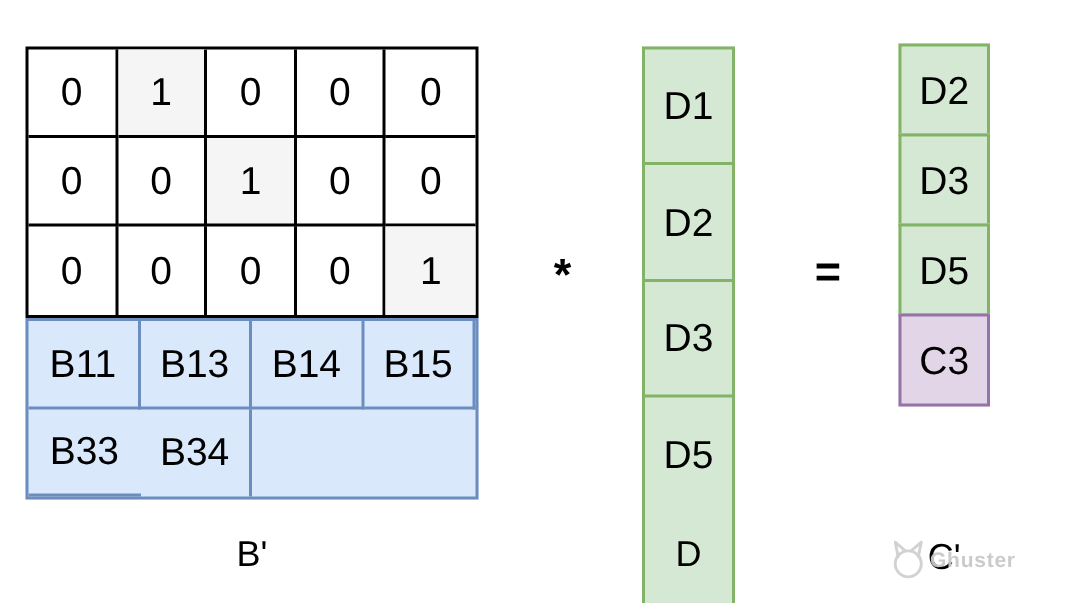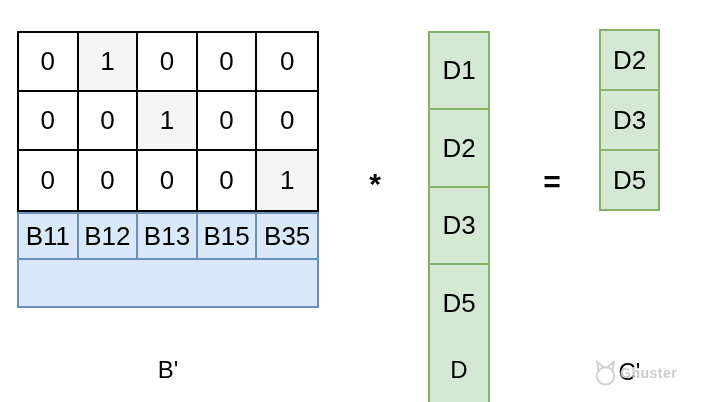--- a/index.html
+++ b/index.html
@@ -17,23 +17,23 @@
     left:17px;top:31px;width:302px;height:181px;
     border:2px solid var(--ink,#000);background:#fff;
     display:grid;grid-template-columns:repeat(5,1fr);grid-template-rows:repeat(3,1fr);
   }
   .identity .cell{border-right:2px solid var(--ink,#000);border-bottom:2px solid var(--ink,#000);}
   .identity .cell:nth-child(5n){border-right:0;}
   .identity .cell:nth-child(n+11){border-bottom:0;}
   .cell.hl{background:var(--highlight-gray,#f5f5f5);}
   
   .bgrid{
-    left:17px;top:212px;width:302px;height:96px;
+    left:17px;top:212px;width:302px;height:121px;
     border:2px solid var(--blue-border,#6c8ebf);background:var(--blue-fill,#dae8fc);
-    display:grid;grid-template-columns:repeat(5,1fr);grid-template-rows:repeat(2,1fr);
+    display:grid;grid-template-columns:repeat(4,1fr);grid-template-rows:repeat(2,1fr);
   }
   .bgrid .cell{border-right:2px solid var(--blue-border,#6c8ebf);border-bottom:2px solid var(--blue-border,#6c8ebf);}
   .bgrid .cell:nth-child(5n){border-right:0;}
   .bgrid .cell:nth-child(n+6){border-bottom:0;}
   
   .dvec{
     left:428px;top:31px;width:62px;height:391px;
     border:2px solid var(--green-border,#82b366);background:var(--green-fill,#d5e8d4);
     display:grid;grid-template-rows:repeat(5,1fr);
   }
@@ -81,41 +81,43 @@
       <div class="cell">0</div>
       <div class="cell">0</div>
       <div class="cell">0</div>
       <div class="cell">0</div>
       <div class="cell">0</div>
       <div class="cell">0</div>
       <div class="cell hl">1</div>
     </div>
   <div class="grid bgrid">
       <div class="cell">B11</div>
-      <div class="cell">B12</div>
       <div class="cell">B13</div>
+      <div class="cell">B14</div>
       <div class="cell">B15</div>
-      <div class="cell">B35</div>
+      <div class="cell">B33</div>
+      <div class="cell">B34</div>
     </div>
 
   <div class="op" id="op-mul">*</div>
 
   <div class="vec dvec">
       <div class="cell">D1</div>
       <div class="cell">D2</div>
       <div class="cell">D3</div>
       <div class="cell">D5</div>
     </div>
 
   <div class="op" id="op-eq">=</div>
 
   <div class="vec rvec">
       <div class="cell green">D2</div>
       <div class="cell green">D3</div>
       <div class="cell green">D5</div>
+      <div class="cell purple">C3</div>
     </div>
 
   <div class="lbl" id="label-b">B'</div>
   <div class="lbl" id="label-d">D</div>
   <div class="lbl" id="label-c">C'</div>
 
   <div class="watermark">
     <svg viewBox="0 0 28 30" fill="none" stroke="#d2d2d2" stroke-width="2" stroke-linecap="round" stroke-linejoin="round">
       <circle cx="14" cy="18" r="9"></circle>
       <path d="M7 13 L5 3 L12 9"></path>

